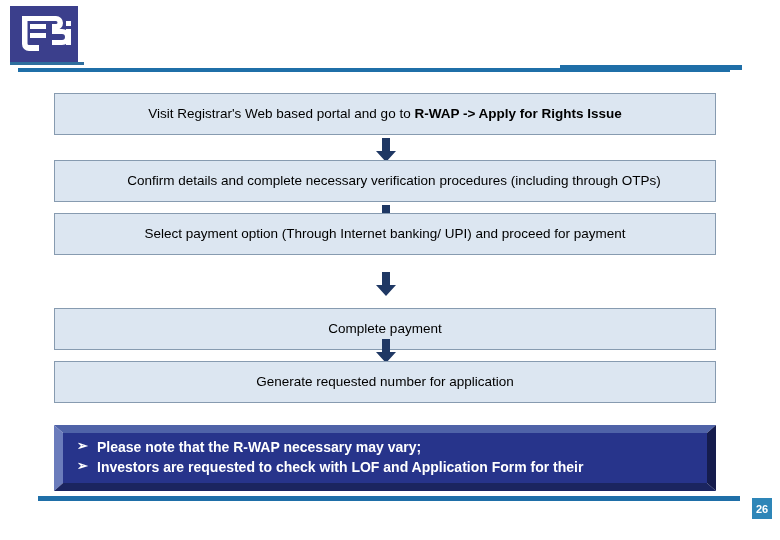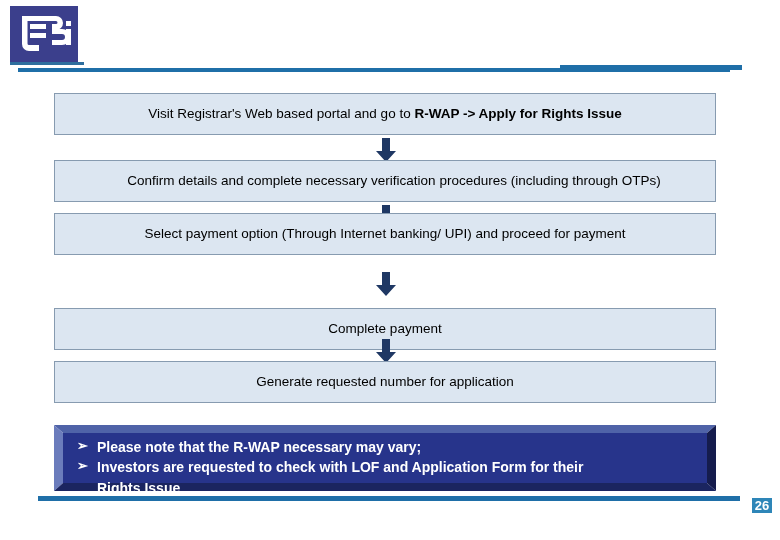--- a/index.html
+++ b/index.html
@@ -139,24 +139,24 @@
   #footer-rule {
     position: absolute;
     left: 38px; top: 496px;
     width: 702px;
     height: 5px;
     background: #1F6FA8;
   }
   #page-number-badge {
     position: absolute;
     right: 8px; top: 498px;
-    width: 20px; height: 15px;
+    width: 20px; height: 21px;
     background: #2E86B8;
     color: #FFFFFF;
-    font-size: 13px;
+    font-size: 11px;
     font-weight: bold;
     display: flex;
     align-items: center;
     justify-content: center;
   }
 </style>
 </head>
 <body>
 
 <div id="slide-header">
@@ -233,18 +233,17 @@
   </svg>
   <div id="note-face">
     <div class="note-line">
       <span class="note-bullet">➢</span>
       <span class="note-text">Please note that the R-WAP necessary may vary;</span>
     </div>
     <div class="note-line">
       <span class="note-bullet">➢</span>
       <span class="note-text">Investors are requested to check with LOF and Application Form for their</span>
     </div>
-    <div class="note-cont">Rights Issue</div>
   </div>
 </div>
 
 <div id="footer-rule"></div>
 <div id="page-number-badge">26</div>
 
 </body></html>

